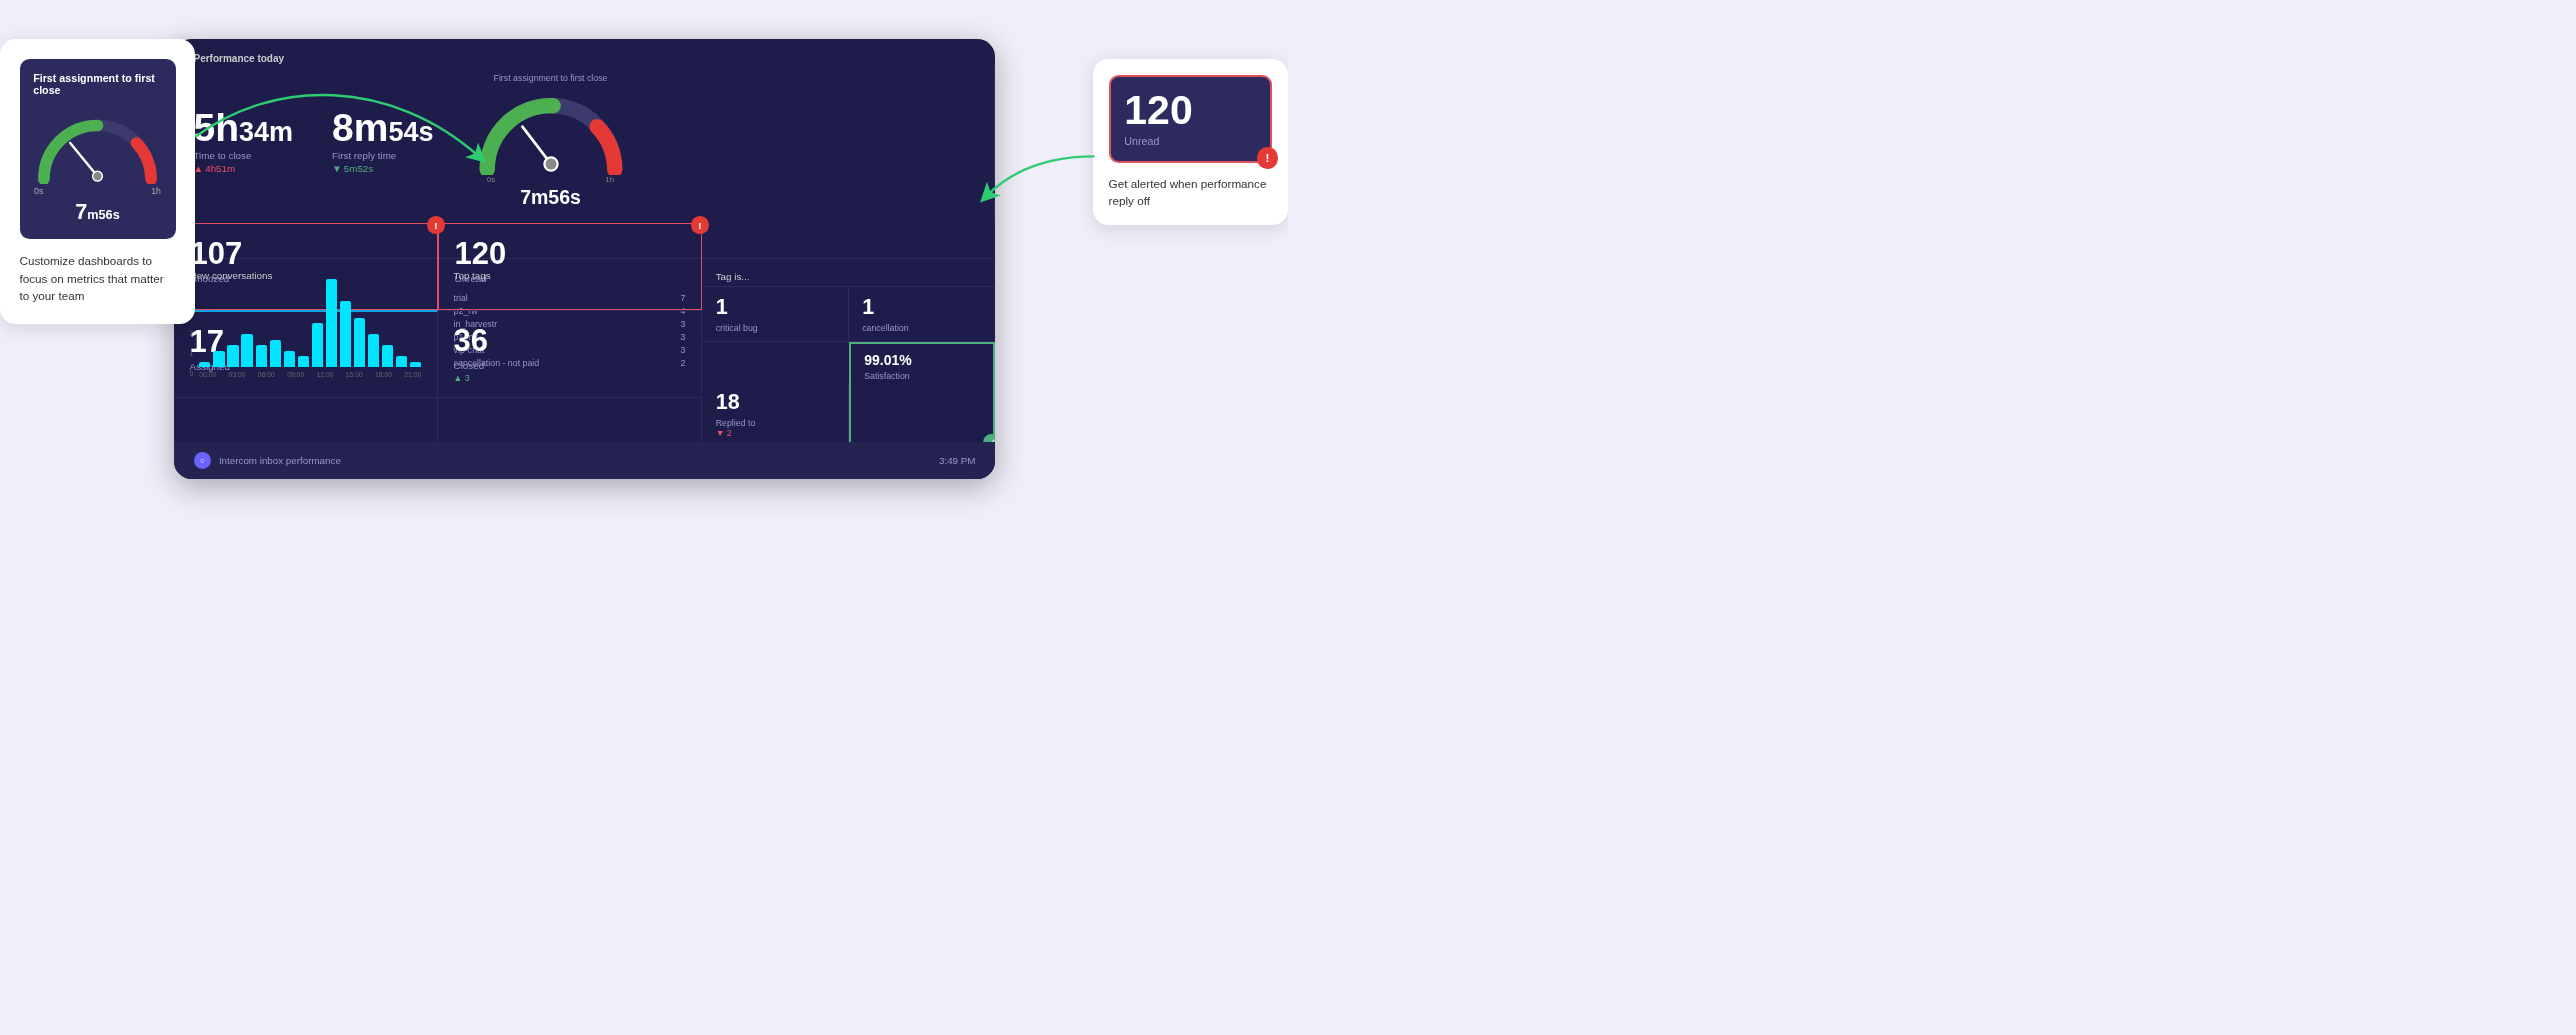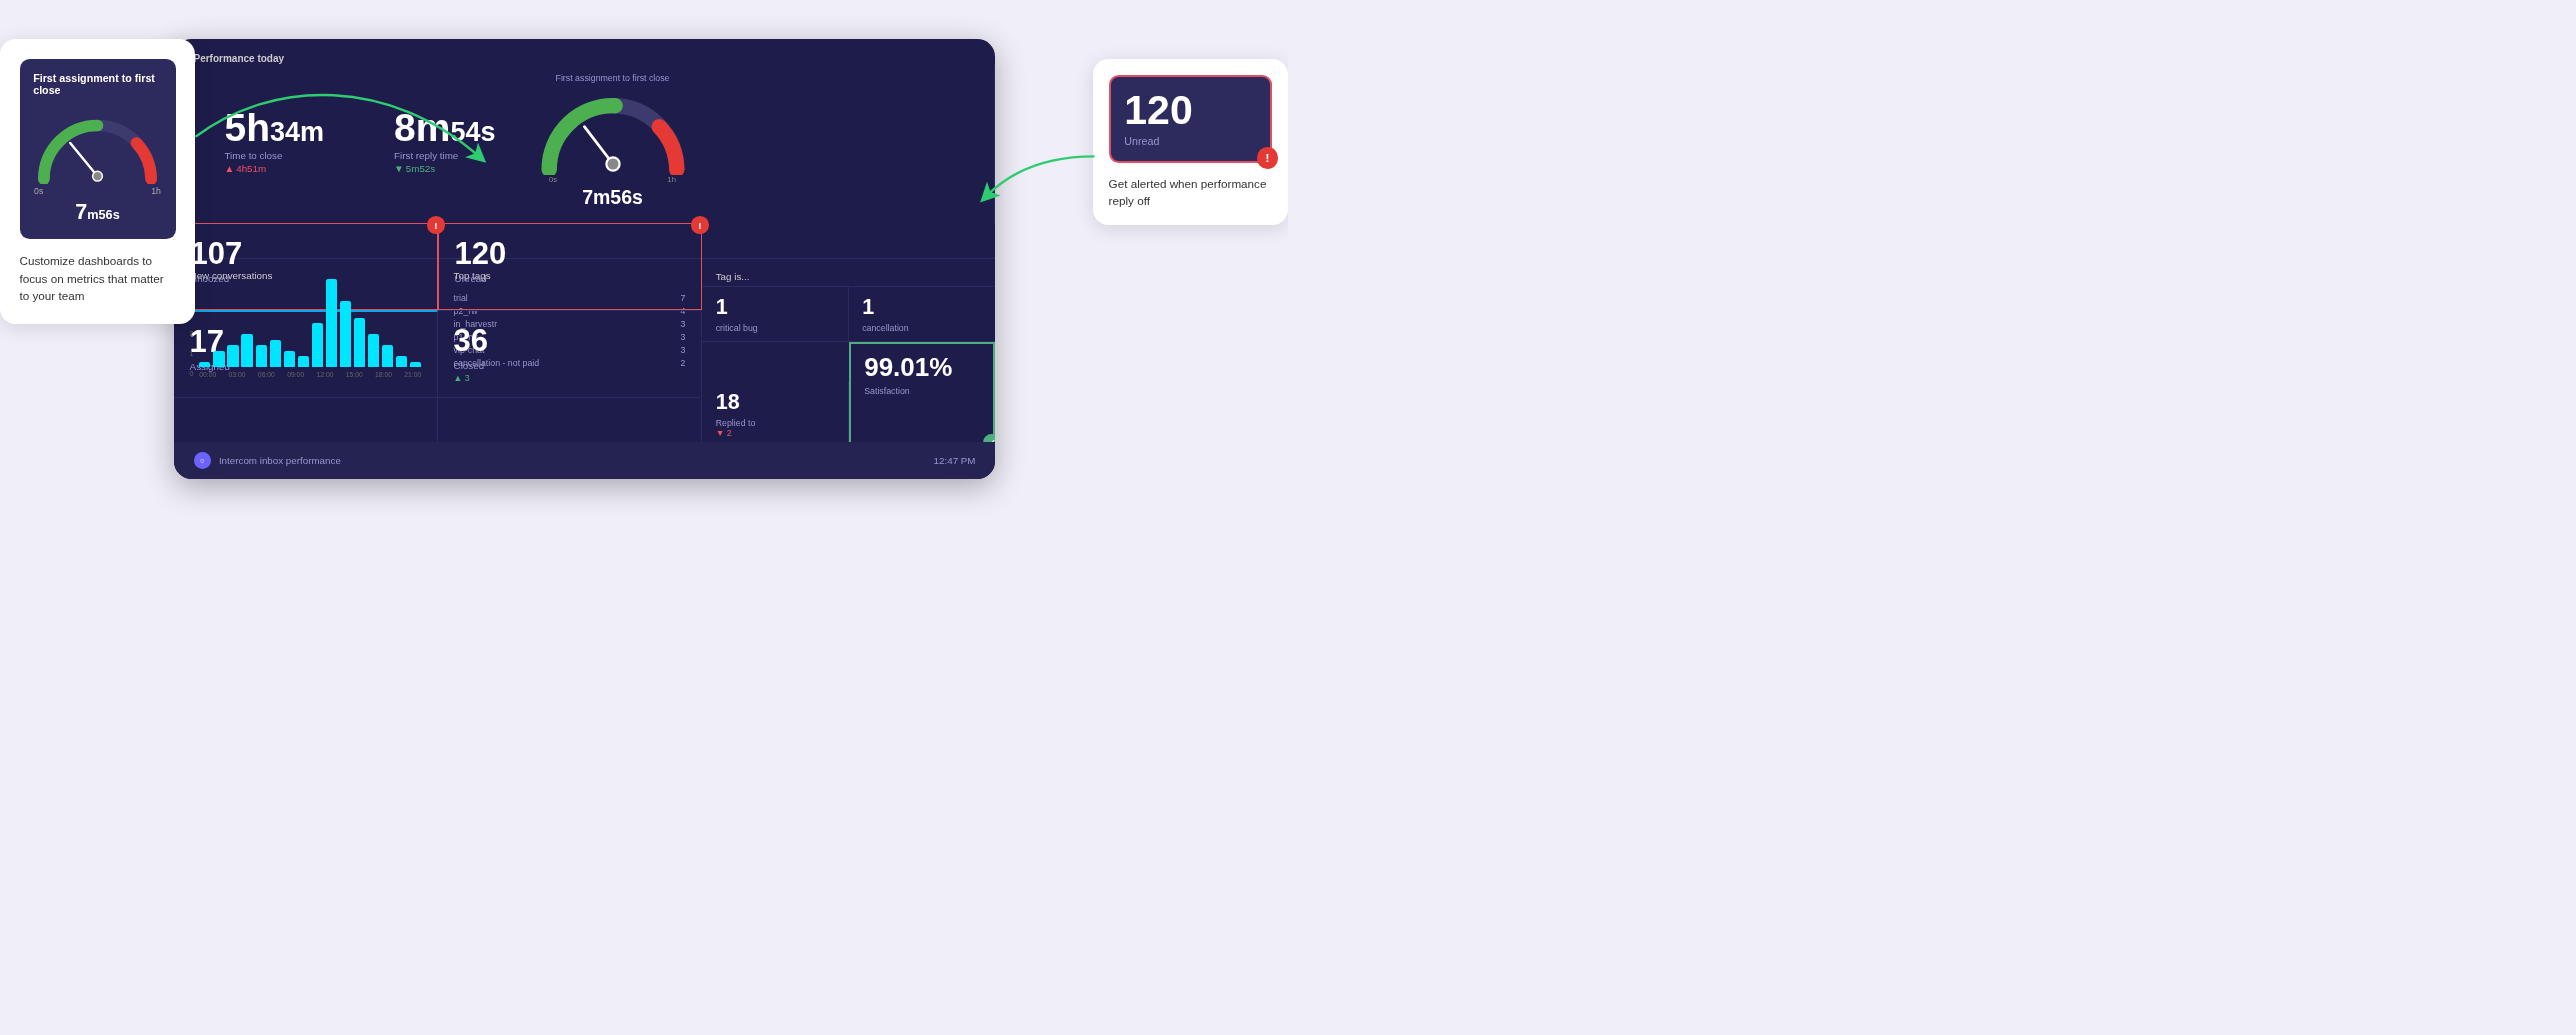--- a/index.html
+++ b/index.html
@@ -111,21 +111,20 @@
       padding: 9.8px 19.5px 13.7px;
       display: flex;
       align-items: center;
       gap: 39px;
       border-bottom: 1px solid #2d2b5e;
     }
 
     .metric-block {
       display: flex;
       flex-direction: column;
-      margin-left: 31px;
     }
     .metric-value {
       color: #fff;
       font-size: 35px;
       font-weight: 800;
       line-height: 1;
     }
     .metric-label {
       color: #9896cc;
       font-size: 9.8px;
@@ -542,33 +541,33 @@
           <div class="tag-stat-label">cancellation</div>
         </div>
 
         <div style="padding:7.8px 13.7px; border-right:1px solid #2d2b5e;margin-top:40px;">
           <div style="color:#fff;font-size:21.5px;font-weight:800;">18</div>
           <div class="tag-stat-label">Replied to</div>
           <div style="color:#f05060;font-size:8.8px;">▼ <span>2</span></div>
         </div>
 
         <div style="padding:7.8px 13.7px; border:2px solid #4caf7d; position:relative;">
-          <div style="color:#fff;font-size:26px;font-weight:800;">99.01%</div>
+          <div style="color:#fff;font-size:14px;font-weight:800;">99.01%</div>
           <div class="tag-stat-label">Satisfaction</div>
           <div style="position:absolute;bottom:-7.8px;right:-7.8px;width:17.6px;height:17.6px;background:#4caf7d;border-radius:50%;display:flex;align-items:center;justify-content:center;color:#fff;font-size:9.8px;">✓</div>
         </div>
       </div>
     </div>
 
     <div class="dashboard-footer">
       <div class="footer-logo">
         <div class="footer-logo-icon">○</div>
         <span>Intercom inbox performance</span>
       </div>
-      <div class="footer-time">12:47 PM</div>
+      <div class="footer-time">3:49 PM</div>
     </div>
   </div>
 
   <div class="right-card">
     <div class="right-card-inner">
       <div class="right-card-number">120</div>
       <div class="right-card-subtitle">Unread</div>
       <div class="right-card-alert">!</div>
     </div>
     <div class="right-card-desc">Get alerted when performance reply off</div>

